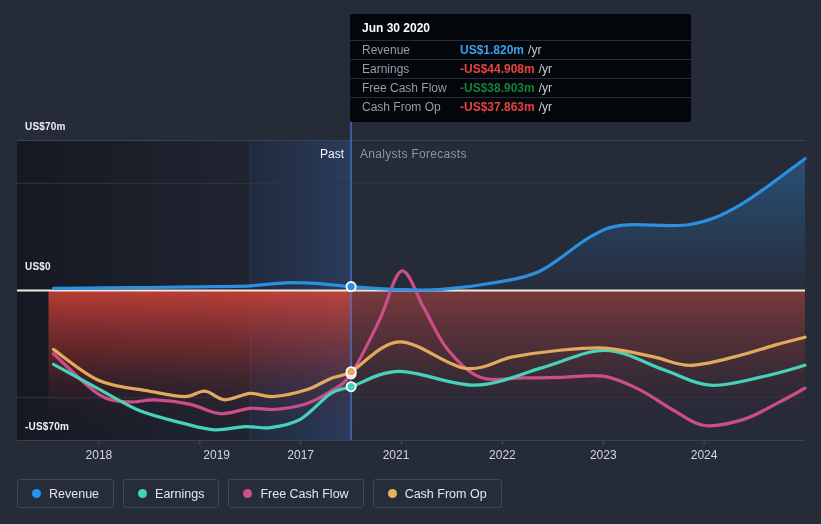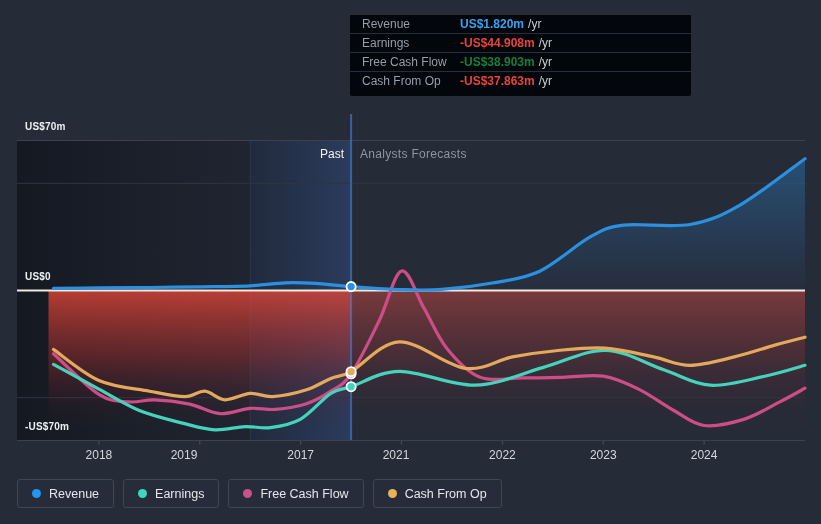--- a/index.html
+++ b/index.html
@@ -110,37 +110,38 @@
       <line x1="199.8" y1="440.5" x2="199.8" y2="444.5" stroke="#4a5261" stroke-width="1"></line>
       <line x1="300.66666666666663" y1="440.5" x2="300.66666666666663" y2="444.5" stroke="#4a5261" stroke-width="1"></line>
       <line x1="401.53333333333336" y1="440.5" x2="401.53333333333336" y2="444.5" stroke="#4a5261" stroke-width="1"></line>
       <line x1="502.4" y1="440.5" x2="502.4" y2="444.5" stroke="#4a5261" stroke-width="1"></line>
       <line x1="603.2666666666667" y1="440.5" x2="603.2666666666667" y2="444.5" stroke="#4a5261" stroke-width="1"></line>
       <line x1="704.1333333333333" y1="440.5" x2="704.1333333333333" y2="444.5" stroke="#4a5261" stroke-width="1"></line>
       <line x1="17" y1="440.5" x2="805" y2="440.5" stroke="#3a4150" stroke-width="1"></line>
     </svg>
 
   <div class="axis-label" style="top:121px">US$70m</div>
-  <div class="axis-label" style="top:271px">US$0</div>
+  <div class="axis-label" style="top:261px">US$0</div>
   <div class="axis-label" style="top:421px">-US$70m</div>
 
   <div class="zone-label-past">Past</div>
   <div class="zone-label-forecast">Analysts Forecasts</div>
 
   <div id="x-labels">
       <div class="x-label" style="left: 68.9333px;">2018</div>
-      <div class="x-label" style="left: 154px;">2019</div>
+      <div class="x-label" style="left: 170px; text-align: right;">2019</div>
       <div class="x-label" style="left: 270.667px;">2017</div>
       <div class="x-label" style="left: 366px;">2021</div>
       <div class="x-label" style="left: 472.4px;">2022</div>
       <div class="x-label" style="left: 573.267px;">2023</div>
       <div class="x-label" style="left: 674.133px;">2024</div>
     </div>
 
   <div class="tooltip">
+    <div class="tooltip-title">Jun 30 2020</div>
     <div id="tooltip-rows">
         <div class="tooltip-row">
           <span class="tt-label">Revenue</span>
           <span class="tt-value" style="color: rgb(59, 162, 240);">US$1.820m</span>
           <span class="tt-suffix">/yr</span>
         </div>
         <div class="tooltip-row">
           <span class="tt-label">Earnings</span>
           <span class="tt-value" style="color: rgb(232, 68, 62);">-US$44.908m</span>
           <span class="tt-suffix">/yr</span>

